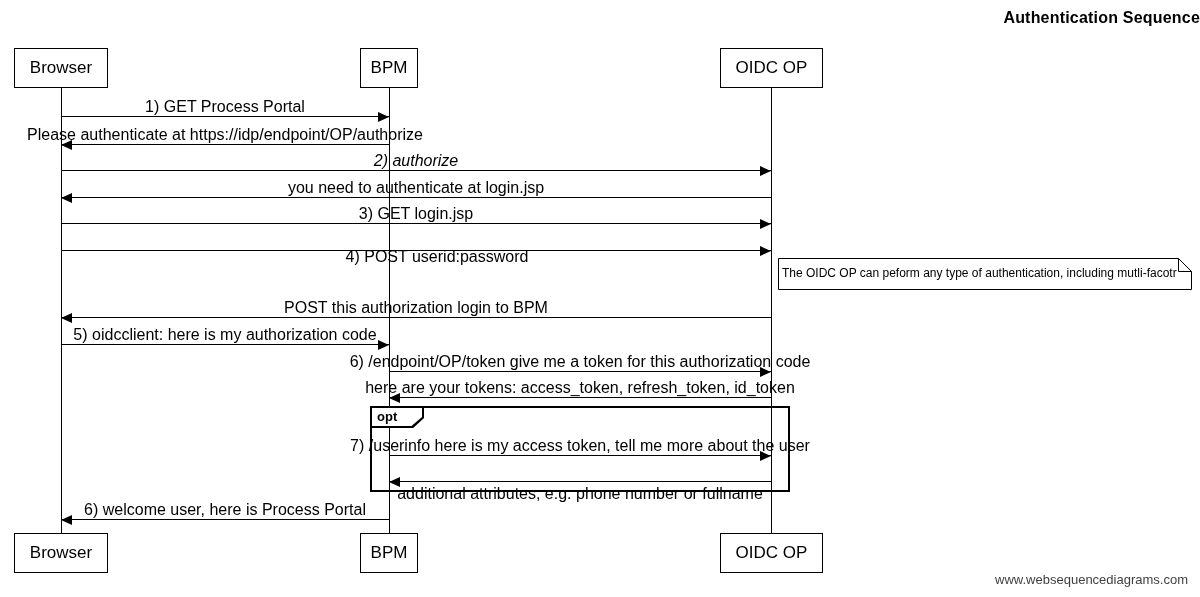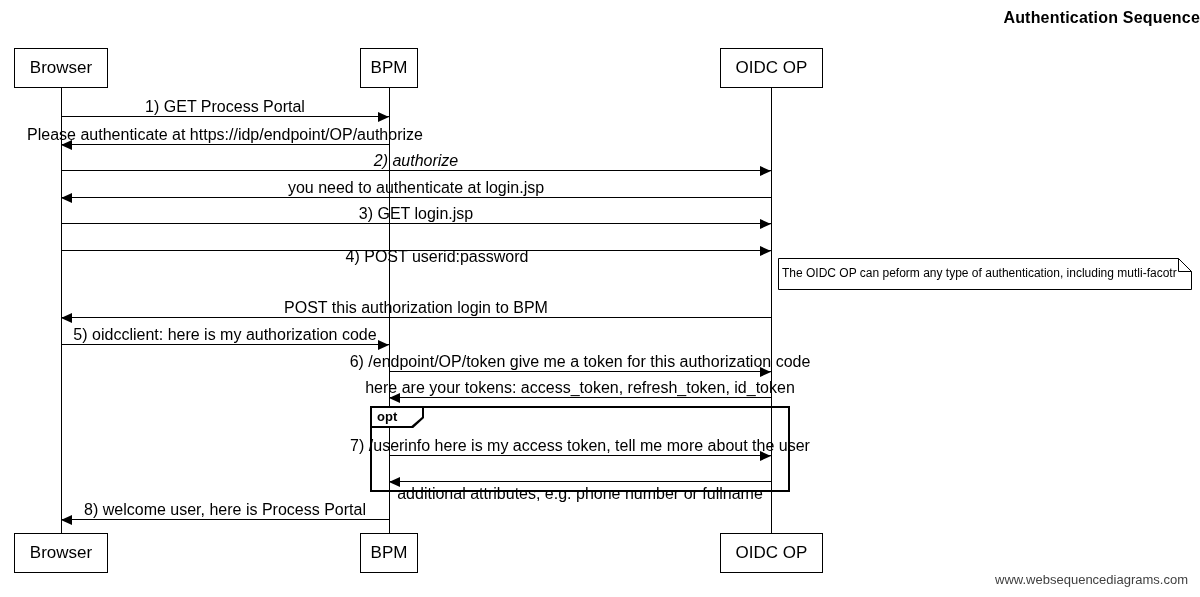--- a/index.html
+++ b/index.html
@@ -171,21 +171,21 @@
       <div class="arrowhead left" style="left: 389px; top: 393px;"></div>
       <div class="msg-label" style="left: 580px; top: 381px;">here are your tokens: access_token, refresh_token, id_token</div>
       <div class="msg-line" style="left: 389px; top: 455px; width: 382px;"></div>
       <div class="arrowhead right" style="left: 760px; top: 451px;"></div>
       <div class="msg-label" style="left: 580px; top: 439px;">7) /userinfo here is my access token, tell me more about the user</div>
       <div class="msg-line" style="left: 389px; top: 481px; width: 382px;"></div>
       <div class="arrowhead left" style="left: 389px; top: 477px;"></div>
       <div class="msg-label" style="left: 580px; top: 487px;">additional attributes, e.g. phone number or fullname</div>
       <div class="msg-line" style="left: 61px; top: 519px; width: 328px;"></div>
       <div class="arrowhead left" style="left: 61px; top: 515px;"></div>
-      <div class="msg-label" style="left: 225px; top: 503px;">8) welcome user, here is Process Portal</div>
+      <div class="msg-label" style="left: 225px; top: 503px;">6) welcome user, here is Process Portal</div>
     </div>
 
   <div class="fragment">
     <div class="frag-tab-outer">
       <div class="frag-tab-inner">
         <span>opt</span>
       </div>
     </div>
   </div>
 

